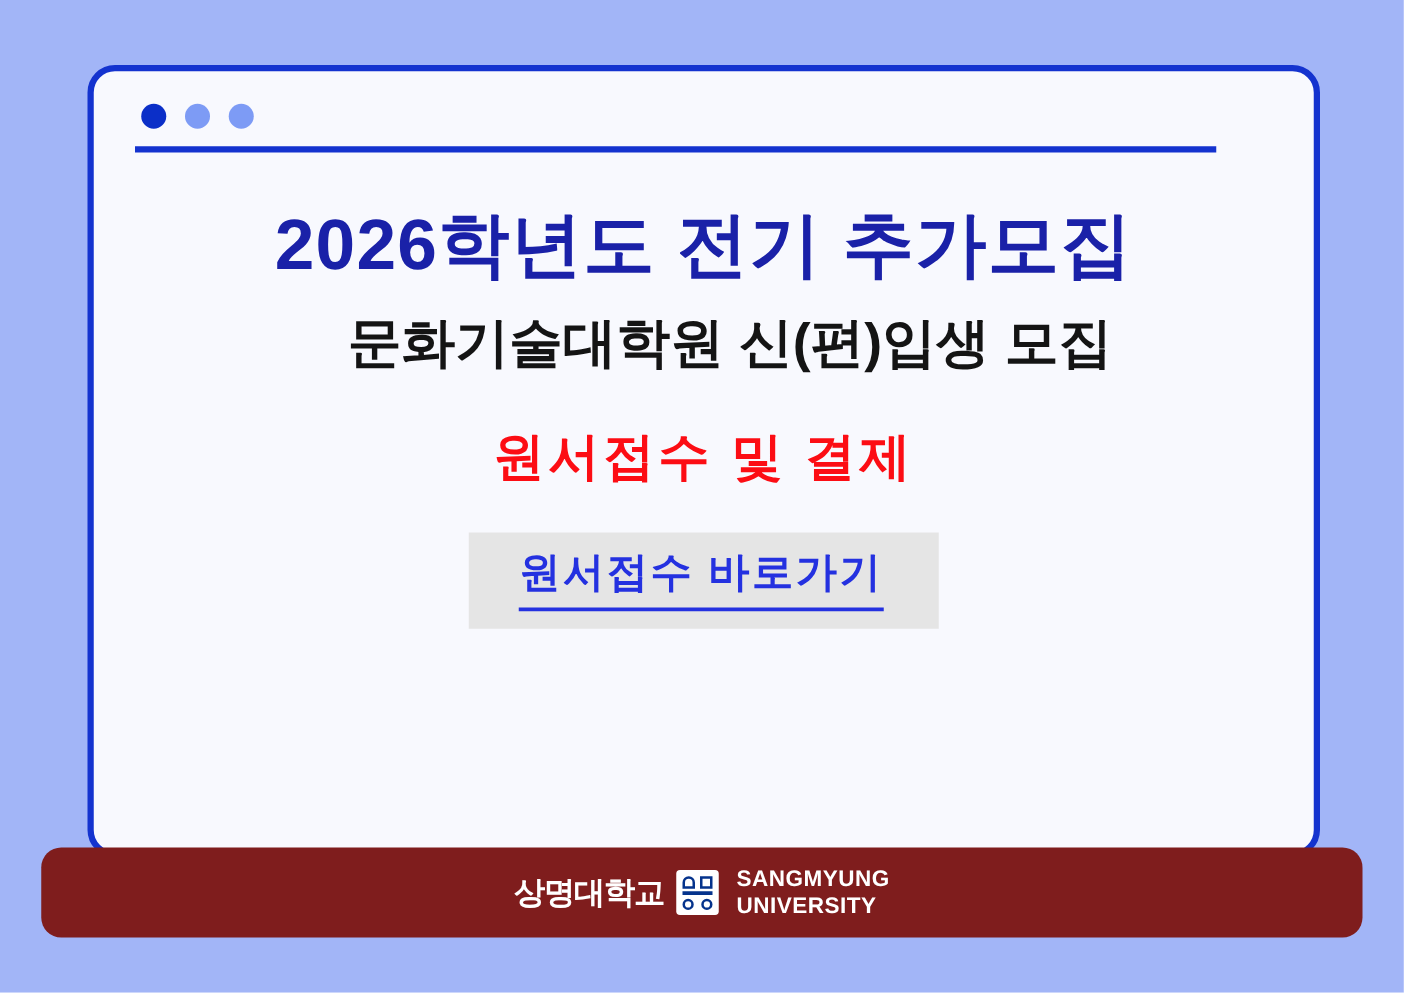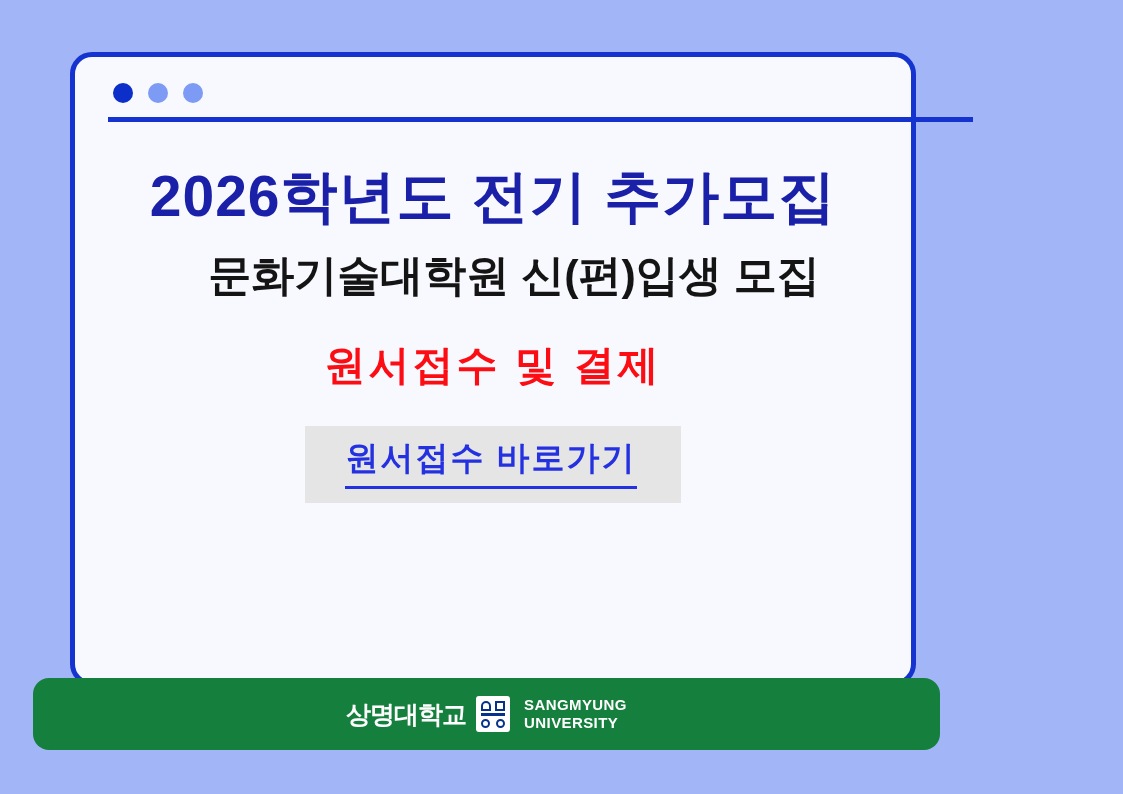--- a/index.html
+++ b/index.html
@@ -13,21 +13,21 @@
     font-family: "Liberation Sans", "DejaVu Sans", sans-serif;
     overflow: hidden;
     position: relative;
   }
 
   
   .window-card {
     position: absolute;
     left: 70px;
     top: 52px;
-    width: 846px;
+    width: 986px;
     height: 634px;
     background: #f8f9fe;
     border: 5px solid #1433cf;
     border-radius: 22px;
     box-sizing: border-box;
   }
 
   
   .dots {
     position: absolute;
@@ -128,23 +128,23 @@
     height: 3px;
     background: #2431e0;
     margin-top: 8px;
   }
 
   
   .footer-bar {
     position: absolute;
     left: 33px;
     top: 678px;
-    width: 907px;
+    width: 1057px;
     height: 72px;
-    background: #15803d;
+    background: #7f1d1d;
     border-radius: 16px;
     display: flex;
     align-items: center;
     justify-content: center;
     box-sizing: border-box;
   }
 
   .logo {
     display: flex;
     align-items: center;
@@ -203,21 +203,21 @@
     box-sizing: border-box;
   }
   .logo-emblem .em-c { left: 5px; }
   .logo-emblem .em-d { right: 5px; }
 
   .logo-en {
     display: flex;
     flex-direction: column;
     justify-content: center;
     color: #ffffff;
-    font-size: 15px;
+    font-size: 18px;
     font-weight: bold;
     letter-spacing: 0.4px;
     line-height: 1.18;
     margin-left: 4px;
   }
 </style>
 </head>
 <body>
 
 <div class="window-card">

